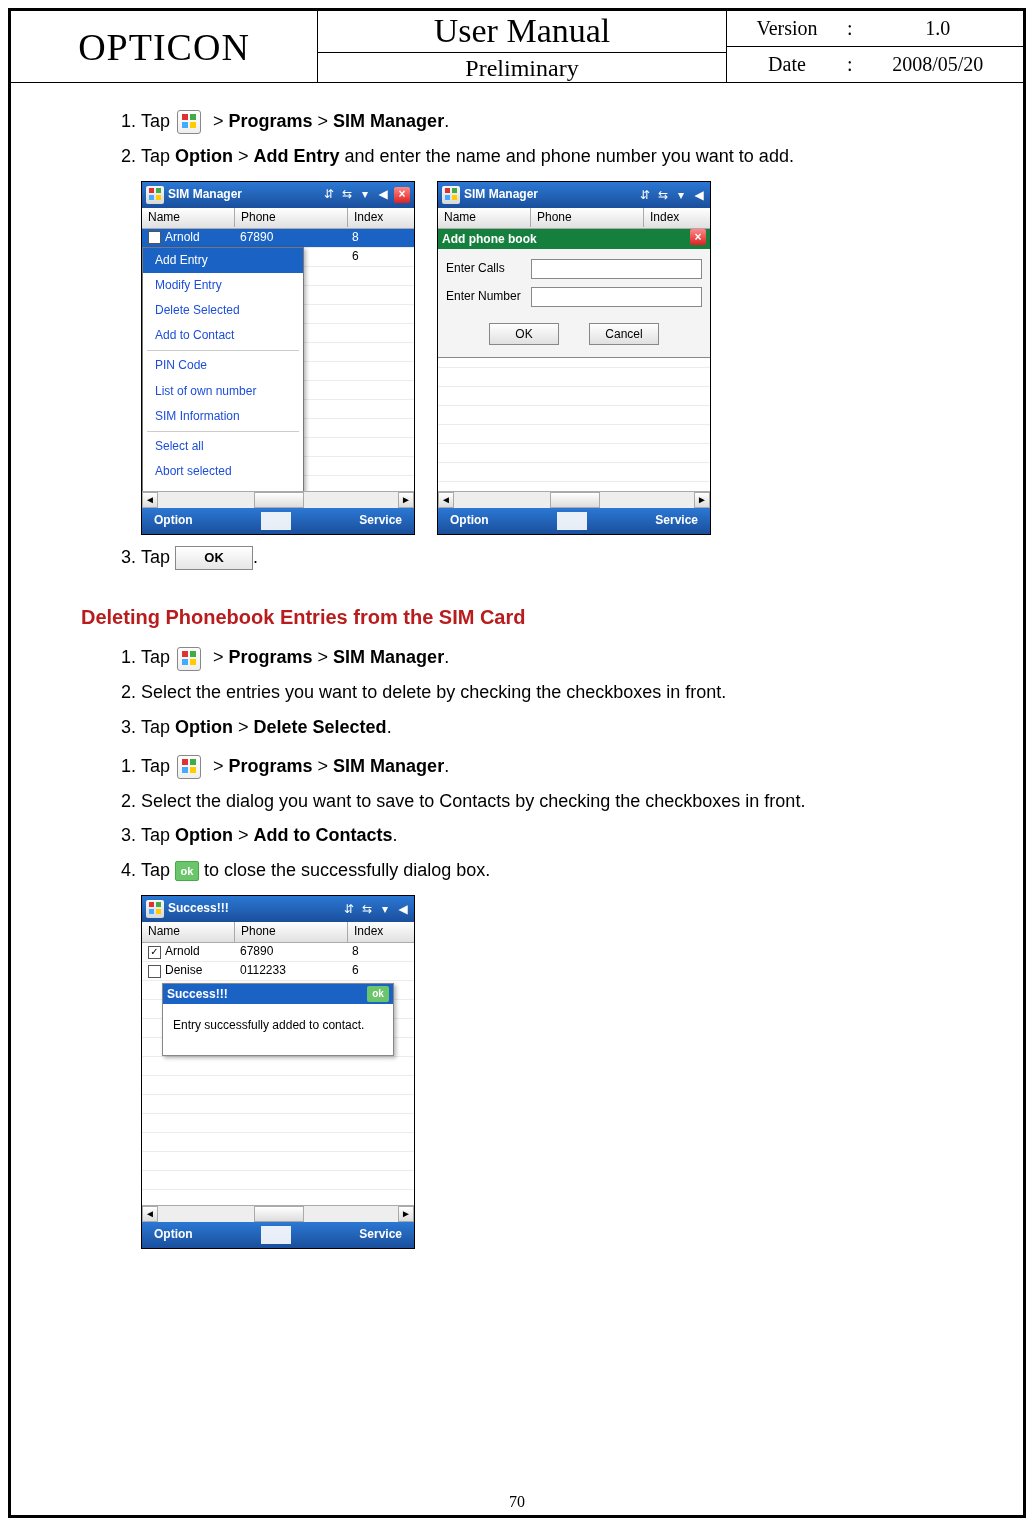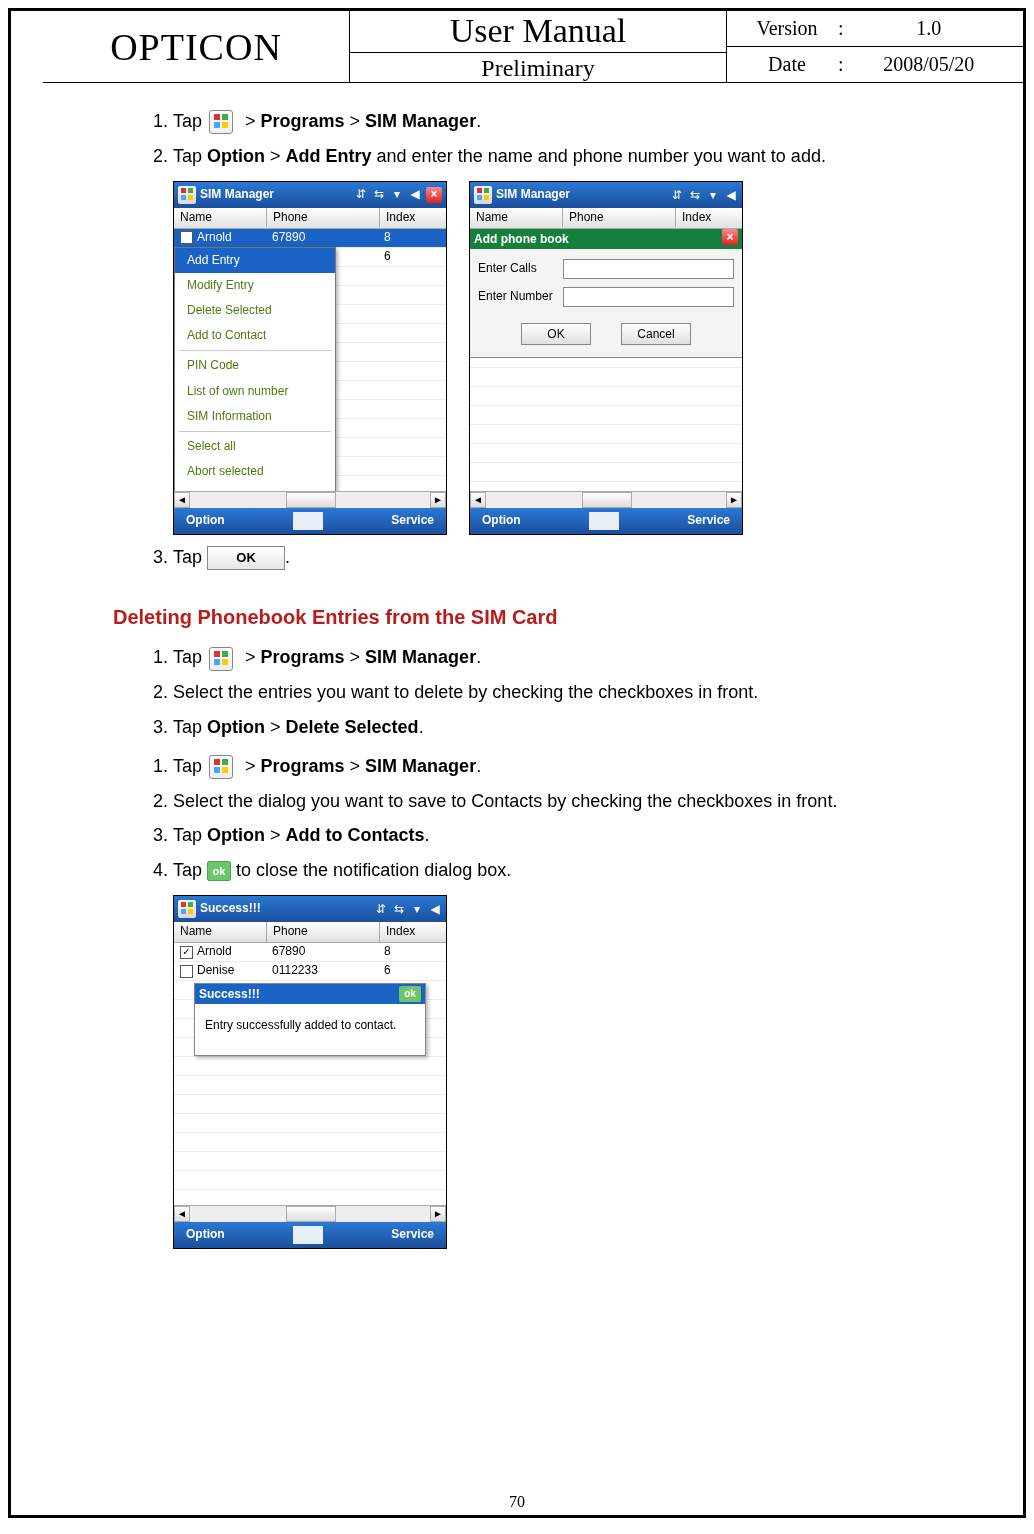--- a/index.html
+++ b/index.html
@@ -8,21 +8,20 @@
     font-family: Arial, Helvetica, sans-serif;
     background: #fff;
     width: 1034px;
   }
   .page {
     border: 3px solid #000;
     margin: 8px;
     min-height: 1510px;
     position: relative;
     box-sizing: border-box;
-    padding-left: 32px;
   }
   .header-table {
     width: 100%;
     border-collapse: collapse;
     border-bottom: 1px solid #000;
   }
   .header-table td {
     border-right: 1px solid #000;
     vertical-align: middle;
     text-align: center;
@@ -51,21 +50,21 @@
   }
   .meta-cell {
     width: 280px;
     font-family: "Times New Roman", serif;
     font-size: 20px;
     text-align: left;
   }
   .meta-row {
     display: flex;
     justify-content: center;
-    gap: 11px;
+    gap: 20px;
     padding: 2px 12px;
   }
   .meta-row span:nth-child(1) { width: 80px; }
   .meta-row span:nth-child(3) { flex: 1; text-align: center; }
 
   .content {
     padding: 20px 50px 10px 70px;
     font-size: 18px;
     line-height: 1.6;
   }
@@ -265,21 +264,21 @@
     left: 0;
     width: 160px;
     background: #fff;
     border: 1px solid #777;
     box-shadow: 2px 2px 4px rgba(0,0,0,.3);
     z-index: 5;
   }
   .ctx-menu div {
     padding: 3px 12px;
     font-size: 12px;
-    color: #4d7c0f;
+    color: #1d4ed8;
   }
   .ctx-menu .sep {
     border-top: 1px solid #ccc;
     margin: 2px 4px;
     padding: 0;
     height: 0;
   }
   .ctx-menu .sel {
     background: #1a63c4;
     color: #fff;
@@ -642,21 +641,21 @@
       <li>Select the dialog you want to save to Contacts by checking the checkboxes in front.</li>
       <li>
         <span>Tap </span>
         <span class="bold">Option</span>
         <span> &gt; </span>
         <span class="bold">Add to Contacts</span>.
       </li>
       <li>
         <span>Tap </span>
         <span class="ok-inline">ok</span>
-        <span> to close the notification dialog box.</span>
+        <span> to close the successfully dialog box.</span>
       </li>
     </ol>
 
     <div style="margin-left:60px;">
       <div class="shot">
         <div class="titlebar">
           <span class="start-icon-tb"></span>
           <span class="tb-title">Success!!!</span>
           <span class="tb-icons">
             <span>⇵</span>

